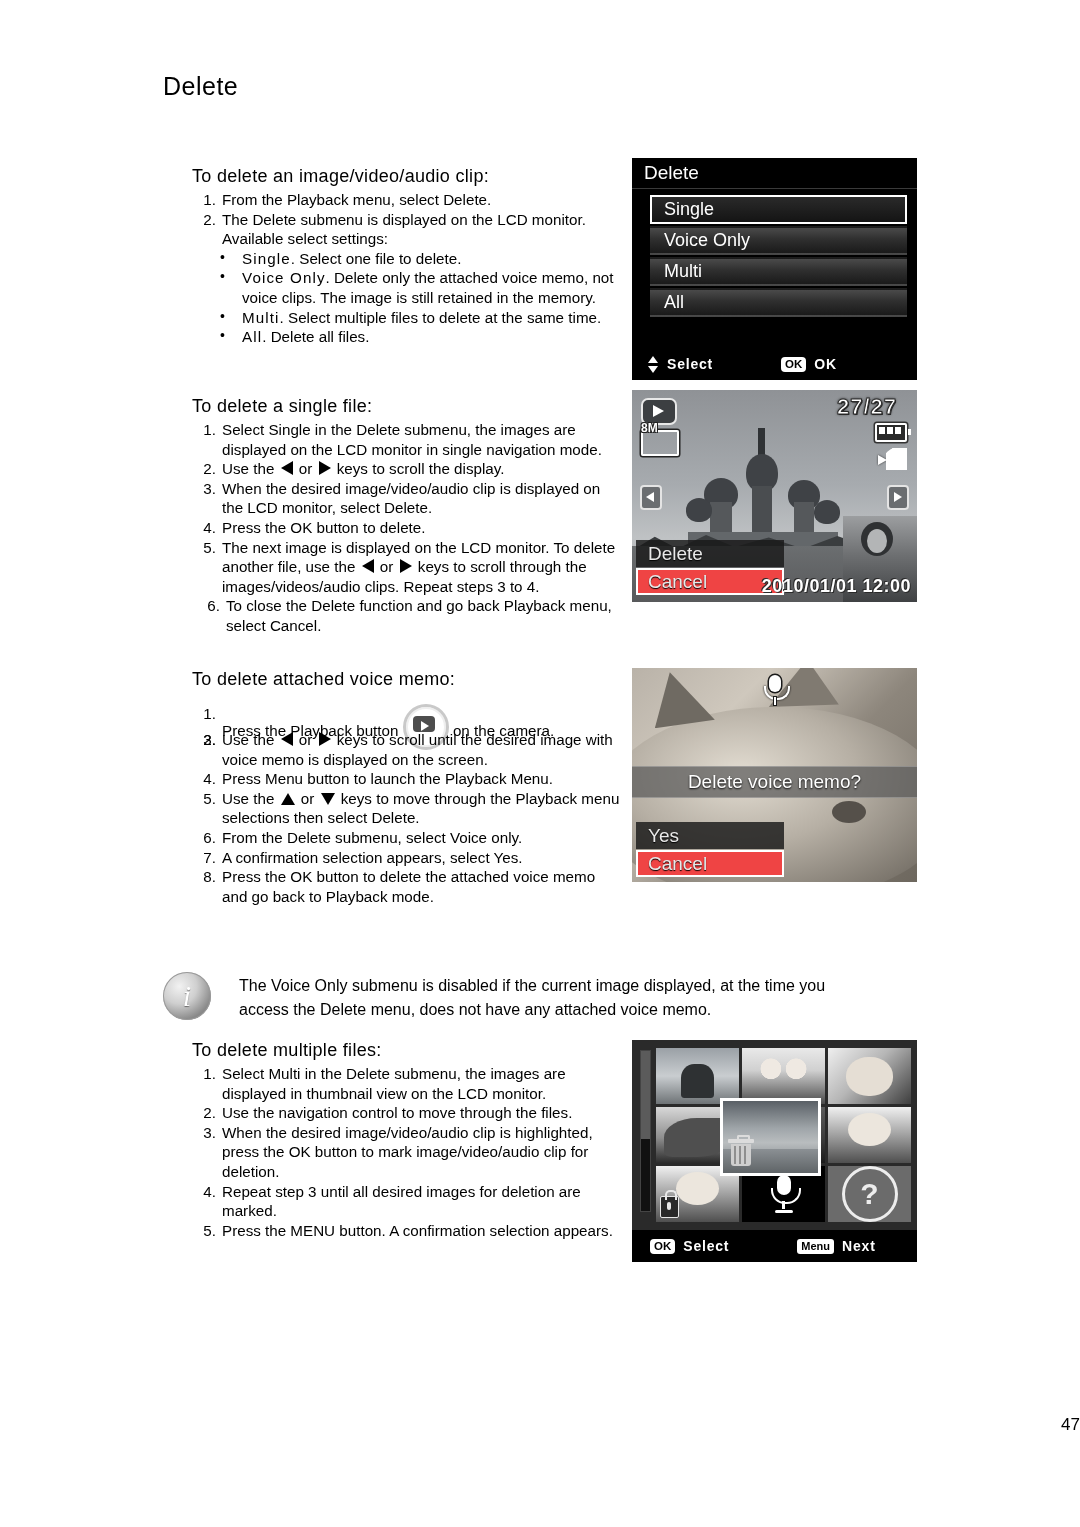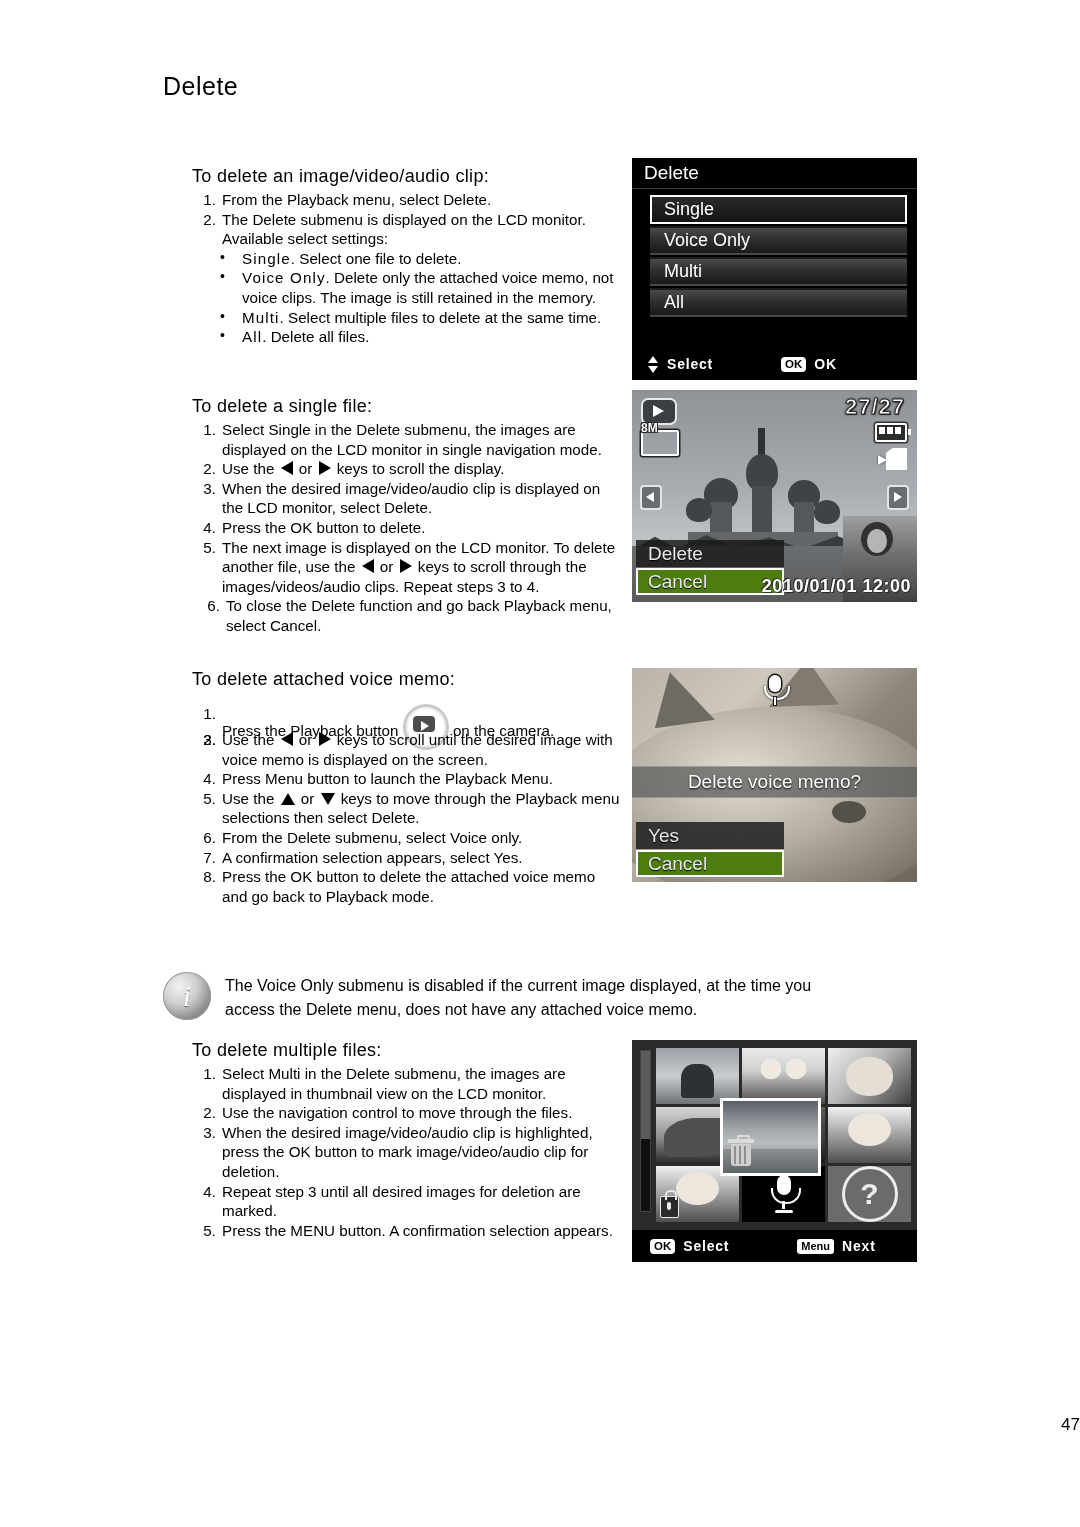--- a/index.html
+++ b/index.html
@@ -64,21 +64,21 @@
     content:"";position:absolute;left:7px;top:9px;width:22px;height:16px;
     background:#4d4d4d;border-radius:4px;
   }
   .pb-btn::before{
     content:"";position:absolute;left:15px;top:14px;z-index:2;
     border-top:5px solid transparent;border-bottom:5px solid transparent;
     border-left:8px solid #fff;
   }
 
   
-  .note{position:absolute;left:163px;top:968px;width:775px;display:flex;gap:14px;}
+  .note{position:absolute;left:163px;top:968px;width:775px;display:flex;gap:28px;}
   .note-icon{
     width:48px;height:48px;flex:0 0 48px;border-radius:50%;margin-top:4px;
     background:radial-gradient(circle at 34% 30%, #f2f2f2 0%, #cfcfcf 38%, #8c8c8c 72%, #5d5d5d 100%);
     box-shadow:inset 0 0 0 1px #9a9a9a;
     position:relative;
   }
   .note-icon::after{
     content:"i";position:absolute;inset:0;display:flex;align-items:center;justify-content:center;
     font-family:"Liberation Serif", serif;font-style:italic;font-size:30px;color:#fff;
     text-shadow:0 1px 1px rgba(0,0,0,.45);
@@ -122,21 +122,21 @@
   .menu-badge{
     background:#fff;color:#000;border-radius:3px;font-size:11px;font-weight:bold;
     padding:1px 4px;letter-spacing:0;line-height:13px;
   }
   .foot-gap{width:52px;display:inline-block;}
 
   
   #photo-screen{left:632px;top:390px;width:285px;height:212px;overflow:hidden;}
   .sky{position:absolute;inset:0;background:linear-gradient(to bottom,#8f9296 0%,#a7abaf 45%,#bfc2c4 70%,#9a9ea0 100%);}
   .osd{position:absolute;color:#fff;font-weight:bold;text-shadow:0 0 3px #000,1px 1px 0 #333;}
-  .counter{right:12px;top:4px;font-size:22px;letter-spacing:1px;
+  .counter{right:20px;top:4px;font-size:22px;letter-spacing:1px;
            -webkit-text-stroke:1px #2a2a2a;}
   .play-ico{
     position:absolute;left:9px;top:8px;width:32px;height:23px;border-radius:7px;
     border:2px solid #e8e8e8;background:#3c3f42;
   }
   .play-ico::after{content:"";position:absolute;left:10px;top:5px;
     border-top:6px solid transparent;border-bottom:6px solid transparent;border-left:11px solid #fff;}
   .res-ico{
     position:absolute;left:9px;top:40px;width:34px;height:22px;
     border:2.5px solid #fff;border-radius:2px;box-shadow:0 0 0 1.5px #222;
@@ -185,21 +185,21 @@
   }
   .lady::before{content:"";position:absolute;left:18px;top:6px;width:32px;height:34px;border-radius:50%;background:#2f3133;}
   .lady::after{content:"";position:absolute;left:24px;top:13px;width:20px;height:24px;border-radius:50%;background:#b3b5b6;}
 
   .ovl-menu{position:absolute;left:4px;bottom:6px;width:148px;}
   .ovl-item{
     height:27px;color:#e9e9e9;font-size:19px;display:flex;align-items:center;padding-left:10px;
     background:rgba(25,25,25,.82);box-sizing:border-box;border:2px solid transparent;margin-bottom:1px;
     text-shadow:0 1px 1px #000;
   }
-  .ovl-item.sel{border:2px solid #fff;background:#4d7c0f;}
+  .ovl-item.sel{border:2px solid #fff;background:#ef4444;}
   .datestamp{
     position:absolute;right:6px;bottom:5px;color:#fff;font-size:18px;font-weight:bold;
     letter-spacing:.5px;text-shadow:1px 1px 0 #2a2a2a,-1px -1px 0 #2a2a2a;
     font-family:"Liberation Sans", sans-serif;
   }
 
   
   #memo-screen{left:632px;top:668px;width:285px;height:214px;overflow:hidden;
     background:linear-gradient(135deg,#b9b2a8 0%,#cfc8bd 28%,#8d867c 58%,#6d675e 100%);}
   .cat-body{position:absolute;left:-10%;top:18%;width:120%;height:90%;border-radius:50% 50% 45% 45%;

